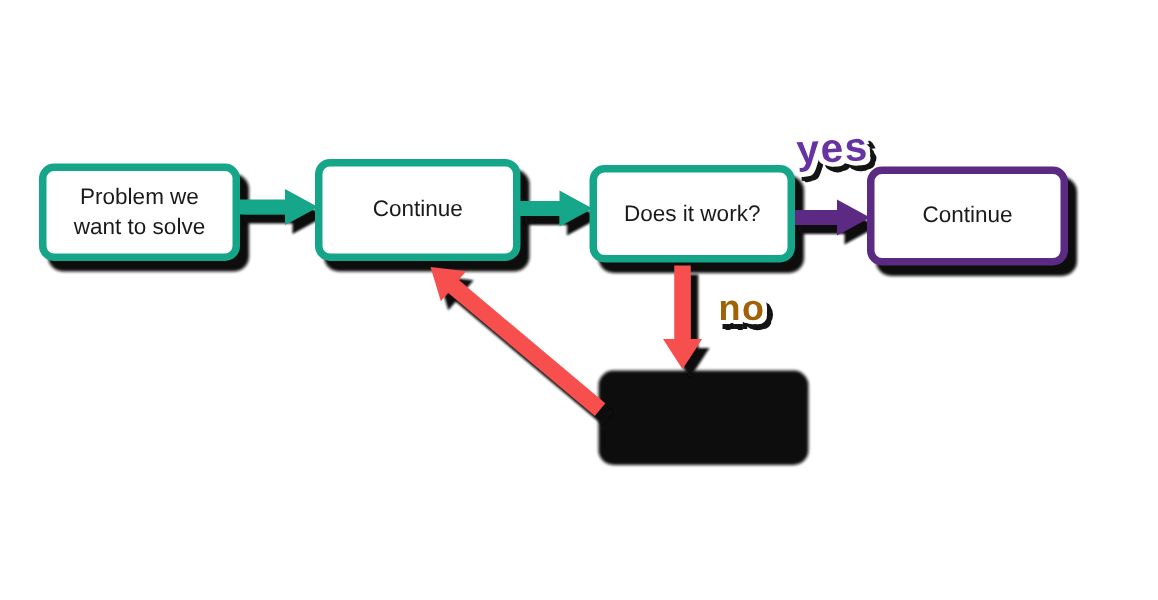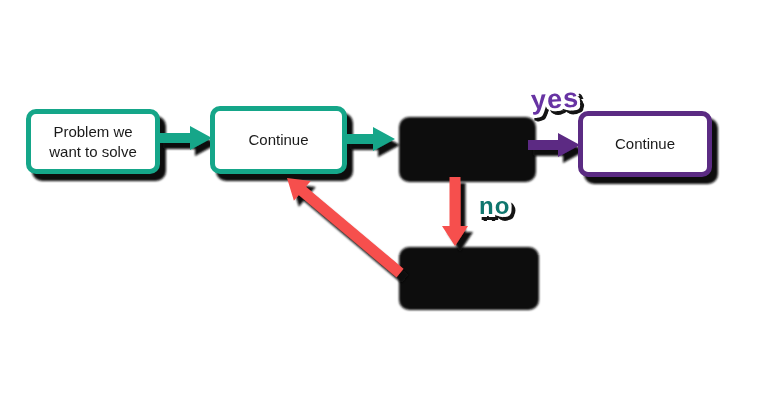--- a/index.html
+++ b/index.html
@@ -60,28 +60,31 @@
     <polygon filter="url(#arrowshadow)" points="528,140 558,140 558,133 580,145 558,157 558,150 528,150" fill="#5b2b83"></polygon>
     <polygon filter="url(#arrowshadow)" points="403.5,268.8 305.8,186.7 310.7,180.9 287,178 293.9,200.8 298.8,195.1 396.5,277.2" fill="#f6504d"></polygon>
   </svg>
 
   <div class="node" id="node-problem" style="border-color: rgb(21, 166, 137);">
     <span>Problem we want to solve</span>
   </div>
   <div class="node" id="node-prototype" style="border-color: rgb(21, 166, 137);">
     <span>Continue</span>
   </div>
+  <div class="node" id="node-does" style="border-color: rgb(21, 166, 137);">
+    <span>Does it work?</span>
+  </div>
   <div class="node" id="node-continue" style="border-color: rgb(91, 43, 131);">
     <span>Continue</span>
   </div>
 
   <svg class="layer" width="772" height="400" viewBox="0 0 772 400">
     <defs>
       <filter id="arrowshadow2" x="-40%" y="-40%" width="200%" height="200%">
         <feDropShadow dx="5" dy="6" stdDeviation="0.8" flood-color="#101010"></feDropShadow>
       </filter>
     </defs>
     <polygon filter="url(#arrowshadow2)" points="449.5,177 449.5,226 442,226 455,246 468,226 460.5,226 460.5,177" fill="#f6504d"></polygon>
   </svg>
 
   <div class="edge-label" id="label-yes" style="color: rgb(103, 51, 163);">yes</div>
-  <div class="edge-label" id="label-no" style="color: #0f766e;">no</div>
+  <div class="edge-label" id="label-no" style="color: #a16207;">no</div>
 </div>
 
 </body></html>

